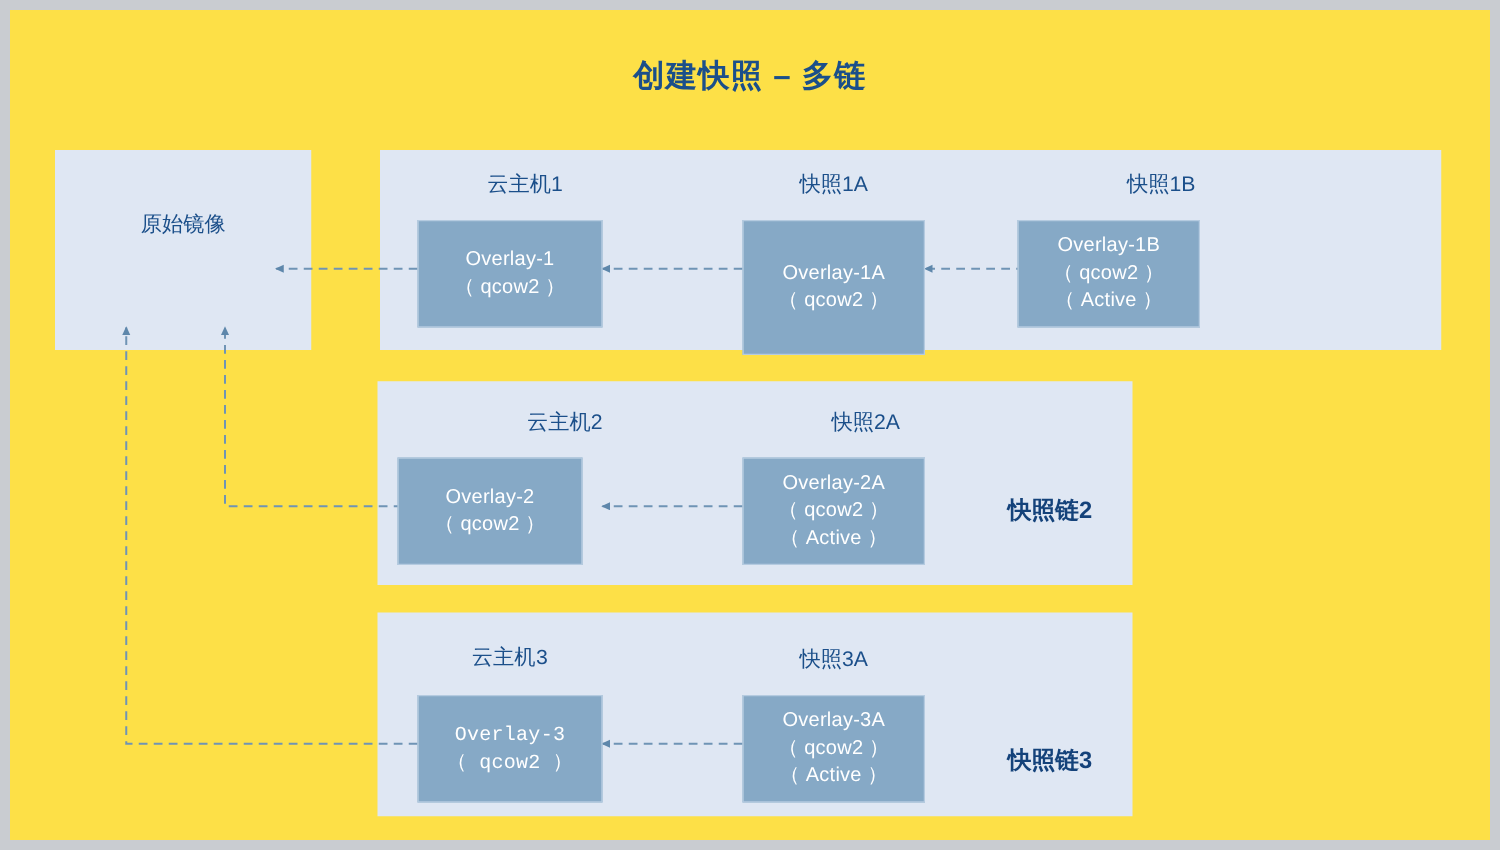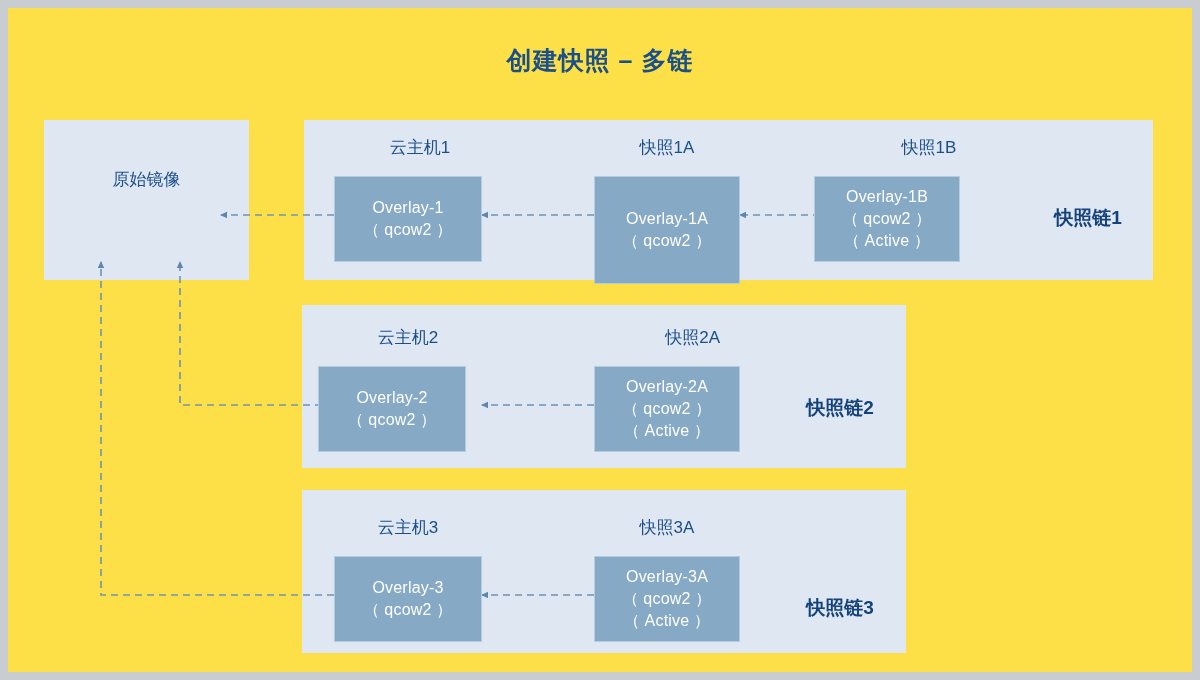--- a/index.html
+++ b/index.html
@@ -121,39 +121,38 @@
     <span class="l">（ qcow2 ）</span>
   </div>
 
   <div class="caption" style="left:848px;top:130px;width:146px;">快照1B</div>
   <div class="node" style="left:806px;top:168px;width:146px;height:86px;">
     <span class="l">Overlay-1B</span>
     <span class="l">（ qcow2 ）</span>
     <span class="l">（ Active ）</span>
   </div>
 
-  <div class="chain-label" style="left:1016px;top:197px;width:128px;">快照链1</div>
 
-  <div class="caption" style="left:326px;top:320px;width:148px;">云主机2</div>
+  <div class="caption" style="left:326px;top:320px;width:148px;text-align:right;">云主机2</div>
   <div class="node" style="left:310px;top:358px;width:148px;height:86px;">
     <span class="l">Overlay-2</span>
     <span class="l">（ qcow2 ）</span>
   </div>
 
   <div class="caption" style="left:566px;top:320px;width:146px;text-align:right;">快照2A</div>
   <div class="node" style="left:586px;top:358px;width:146px;height:86px;">
     <span class="l">Overlay-2A</span>
     <span class="l">（ qcow2 ）</span>
     <span class="l">（ Active ）</span>
   </div>
 
   <div class="chain-label" style="left:768px;top:387px;width:128px;">快照链2</div>
 
-  <div class="caption" style="left:326px;top:510px;width:148px;">云主机3</div>
-  <div class="node" style="left:326px;top:548px;width:148px;height:86px;">
+  <div class="caption" style="left:326px;top:510px;width:148px;font-family:Liberation Mono, monospace;">云主机3</div>
+  <div class="node" style="left:326px;top:548px;width:148px;height:86px;font-family:Liberation Mono, monospace;">
     <span class="l">Overlay-3</span>
     <span class="l">（ qcow2 ）</span>
   </div>
 
   <div class="caption" style="left:586px;top:510px;width:146px;">快照3A</div>
   <div class="node" style="left:586px;top:548px;width:146px;height:86px;">
     <span class="l">Overlay-3A</span>
     <span class="l">（ qcow2 ）</span>
     <span class="l">（ Active ）</span>
   </div>

